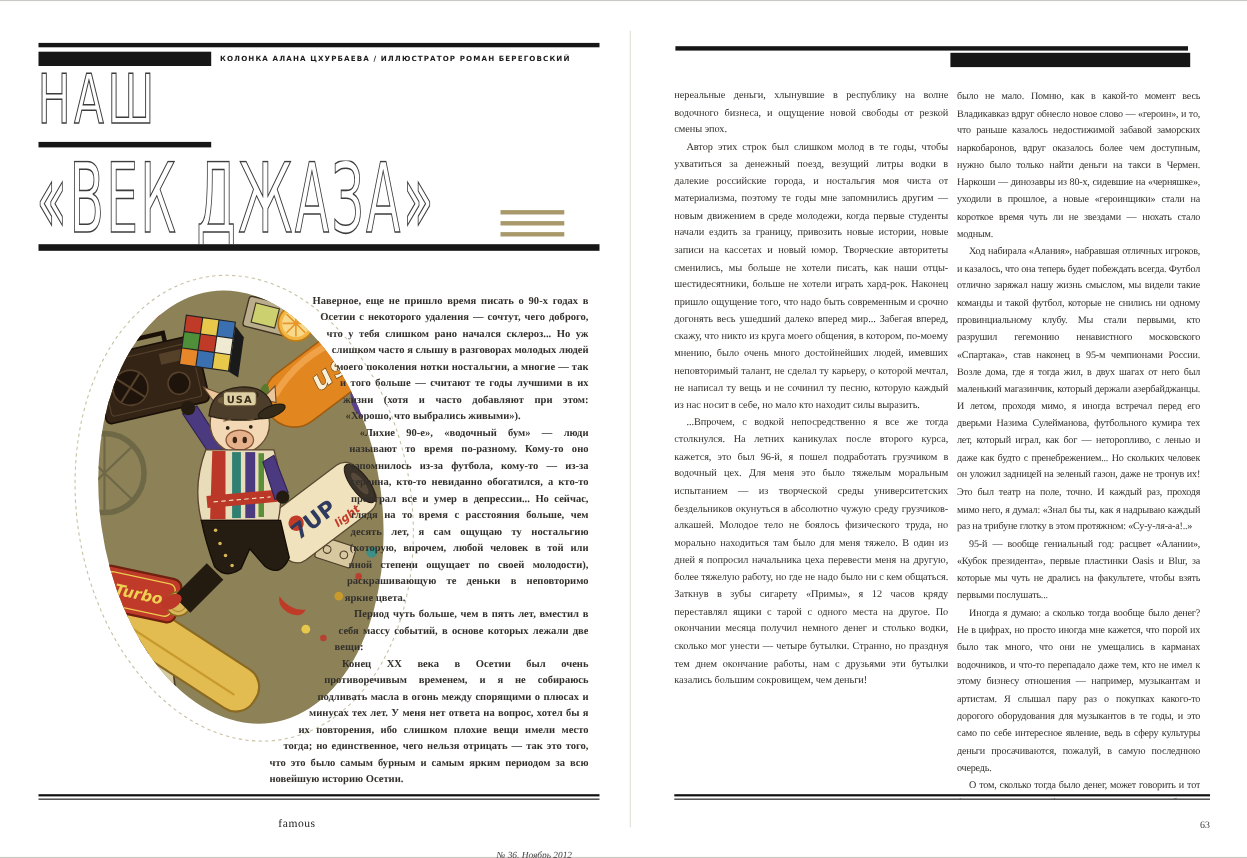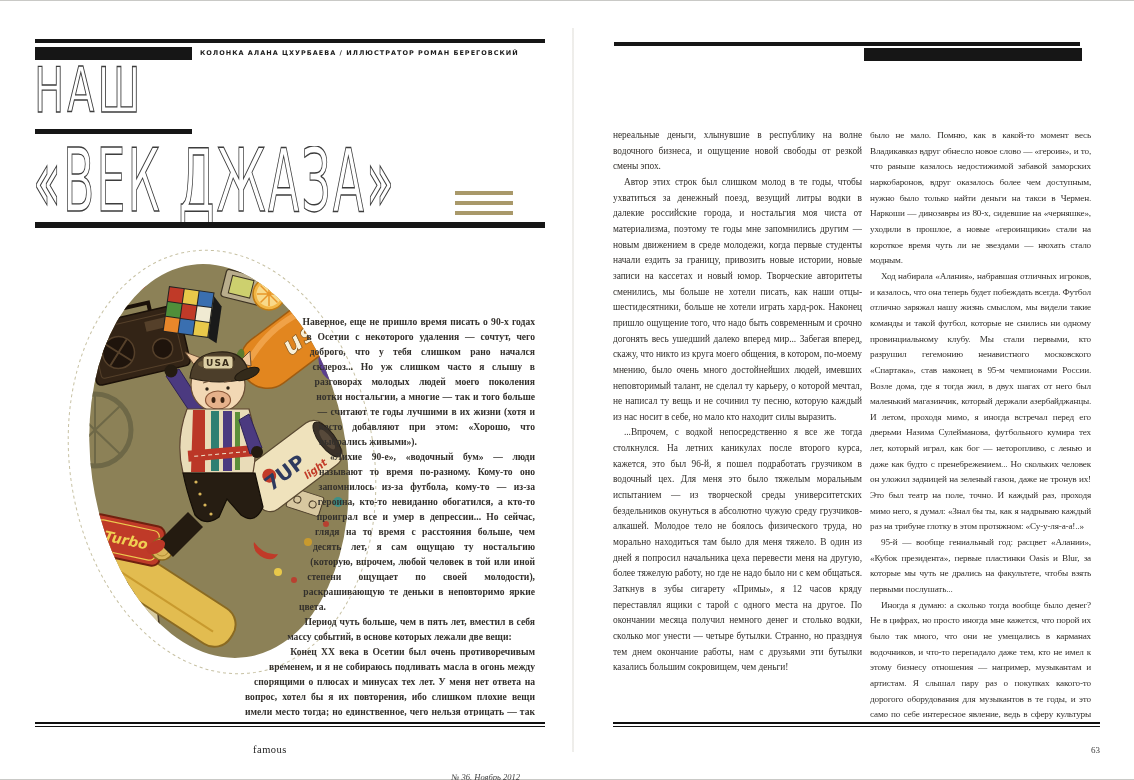--- a/index.html
+++ b/index.html
@@ -17,21 +17,21 @@
     letter-spacing:1px;color:#1d1d1d;text-align:left;white-space:nowrap;
   }
   .title-svg{position:absolute;}
   .goldline{position:absolute;left:455px;width:58px;height:4px;background:#a9996a;}
   .illus{position:absolute;left:38px;top:242px;}
   .col{
     position:absolute;text-align:justify;overflow:hidden;
     font-size:9.6px;line-height:15.1px;color:#33302c;
   }
   .col p{margin:0;text-indent:11px;}
-  .col p.noindent{text-indent:0;margin-top:48px;}
+  .col p.noindent{text-indent:0;}
   #col1{left:245px;top:266px;width:290px;height:450px;line-height:15.0px;font-weight:bold;}
   #col2{left:613px;top:80px;width:249px;height:646px;font-size:9.4px;line-height:15.65px;letter-spacing:-0.05px;}
   #col3{left:870px;top:80px;width:221px;height:646px;font-size:9.2px;line-height:15.65px;letter-spacing:-0.18px;}
   .ovalfloat{
     float:left;width:88px;height:436px;
     shape-outside:ellipse(92px 226px at -18px 192px);
   }
   .rule{position:absolute;height:5px;box-sizing:border-box;
     border-top:2px solid #101010;border-bottom:1px solid #101010;}
   .pagenum{position:absolute;top:745px;font-size:9px;color:#3c3c3c;}

